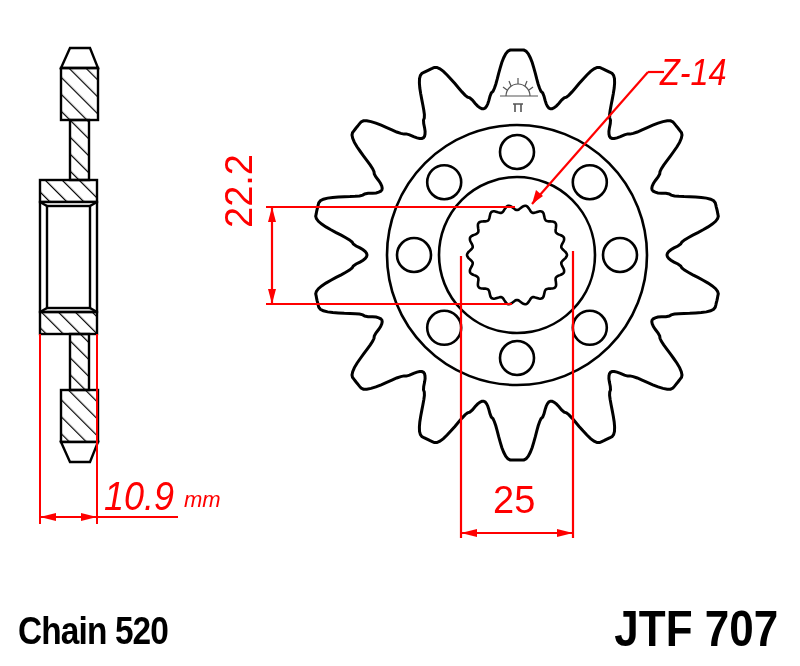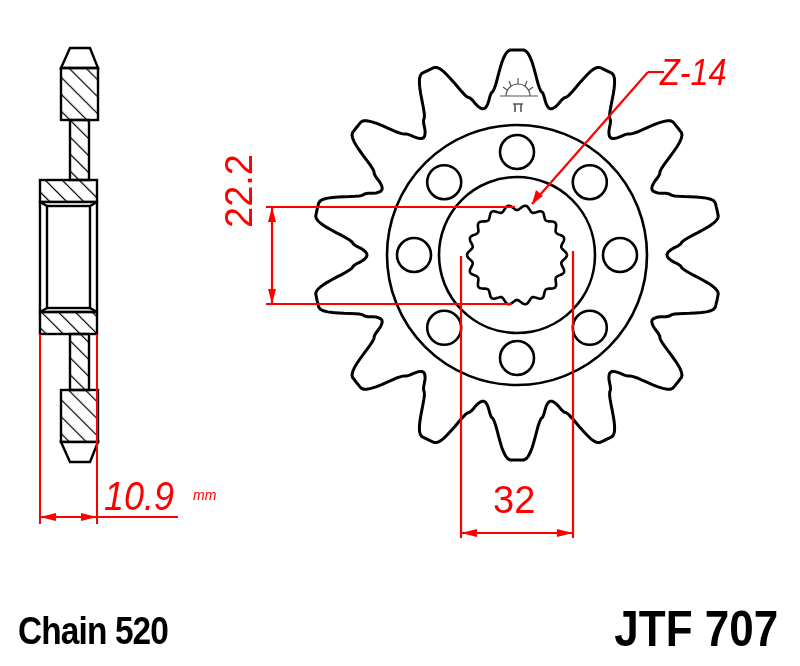--- a/index.html
+++ b/index.html
@@ -3,21 +3,21 @@
 <meta charset="utf-8">
 <style>
   html, body { margin:0; padding:0; background:#ffffff; }
   body { width:800px; height:666px; position:relative; overflow:hidden; font-family:"Liberation Sans", sans-serif; }
   #canvas { position:absolute; left:0; top:0; width:800px; height:666px; }
   .label-bottom { position:absolute; font-family:"Liberation Sans", sans-serif; font-weight:bold; color:#000; }
   #chain-label { left:18px; top:610px; font-size:38px; letter-spacing:-1px; transform:scaleX(0.88); transform-origin:left top; }
   #part-label { right:22px; top:600px; font-size:50px; letter-spacing:0px; transform:scaleX(0.88); transform-origin:right top; }
   .dim-text { position:absolute; color:#ff0000; font-family:"Liberation Sans", sans-serif; font-style:italic; }
   #dim-thickness { left:104px; top:474px; font-size:40px; transform:scaleX(0.9); transform-origin:left top; }
-  #dim-thickness-unit { left:193px; top:487px; font-size:14px; }
+  #dim-thickness-unit { left:184px; top:487px; font-size:22px; }
   #dim-z { left:660px; top:52px; font-size:36px; transform:scaleX(0.9); transform-origin:left top; }
   #dim-25 { left:493px; top:479px; font-size:38px; font-style:normal; }
   #dim-22 { left:218px; top:228px; font-size:38px; font-style:normal; transform:rotate(-90deg); transform-origin:left top; }
 </style>
 </head>
 <body>
 
 <svg id="canvas" width="800" height="666" viewBox="0 0 800 666" xmlns="http://www.w3.org/2000/svg">
   <defs>
     <pattern id="hatch" patternUnits="userSpaceOnUse" width="12" height="12" patternTransform="rotate(-45)">
@@ -105,17 +105,17 @@
 
     <line x1="532" y1="204" x2="648" y2="72"></line>
     <line x1="648" y1="72" x2="664" y2="72"></line>
     <path d="M532,204 L536,190 L543,196 Z" stroke="none"></path>
   </g>
 </svg>
 
 <div class="dim-text" id="dim-thickness">10.9</div>
 <div class="dim-text" id="dim-thickness-unit">mm</div>
 <div class="dim-text" id="dim-z">Z-14</div>
-<div class="dim-text" id="dim-25">32</div>
+<div class="dim-text" id="dim-25">25</div>
 <div class="dim-text" id="dim-22">22.2</div>
 
 <div class="label-bottom" id="chain-label">Chain 520</div>
 <div class="label-bottom" id="part-label">JTF 707</div>
 
 </body></html>

